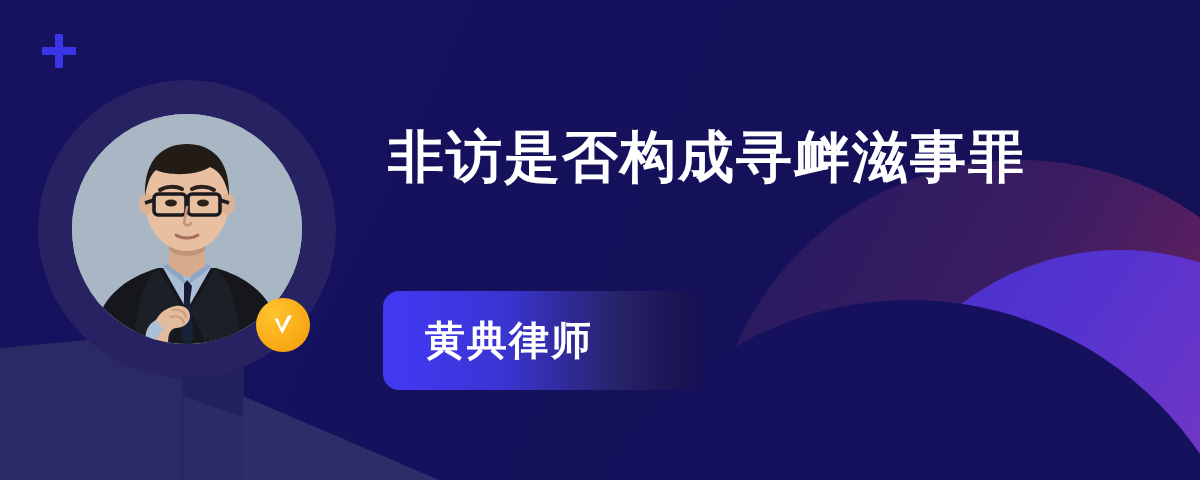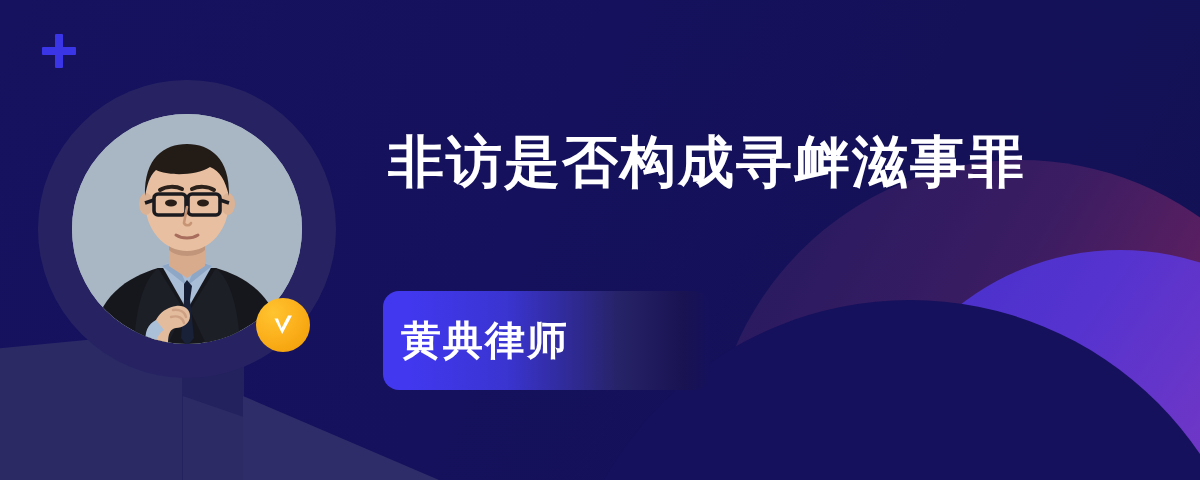--- a/index.html
+++ b/index.html
@@ -6,21 +6,21 @@
     margin: 0;
     padding: 0;
     background: #0d0b2e;
   }
   #banner {
     position: relative;
     width: 1200px;
     height: 480px;
     overflow: hidden;
     background: #15115c;
-    font-family: Liberation Sans, sans-serif;
+    font-family: Liberation Mono, monospace;
     text-align: right;
   }
 
   
   .bg-base {
     position: absolute;
     inset: 0;
     background: linear-gradient(115deg, #16125f 0%, #15115c 45%, #131155 100%);
   }
 
@@ -168,21 +168,21 @@
     left: 383px;
     top: 291px;
     width: 327px;
     height: 99px;
     border-radius: 16px;
     background: linear-gradient(90deg, #4138ef 0%, #4138ef 8%, #3a34d0 38%, #272368 72%, #191352 92%, #15115c 100%);
     display: flex;
     align-items: center;
   }
   .name-pill .label {
-    margin-left: 18px;
+    margin-left: 42px;
     color: #ffffff;
     font-size: 40px;
     font-weight: 700;
     letter-spacing: 2px;
     white-space: nowrap;
   }
 </style>
 </head>
 <body>
 

